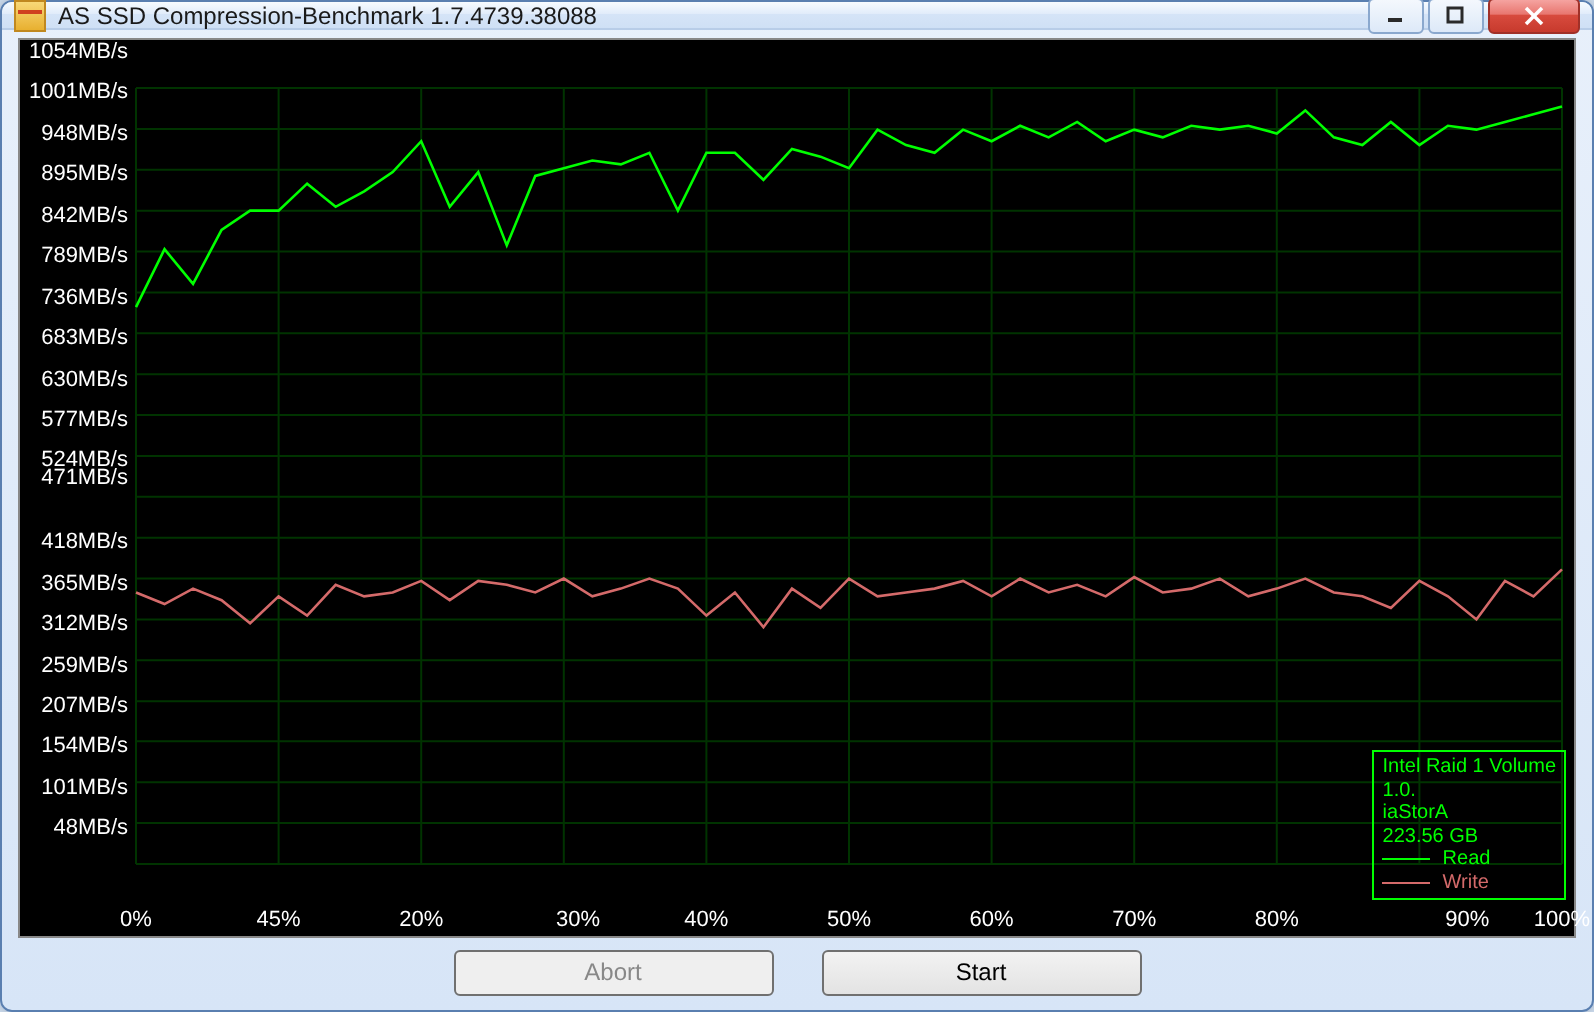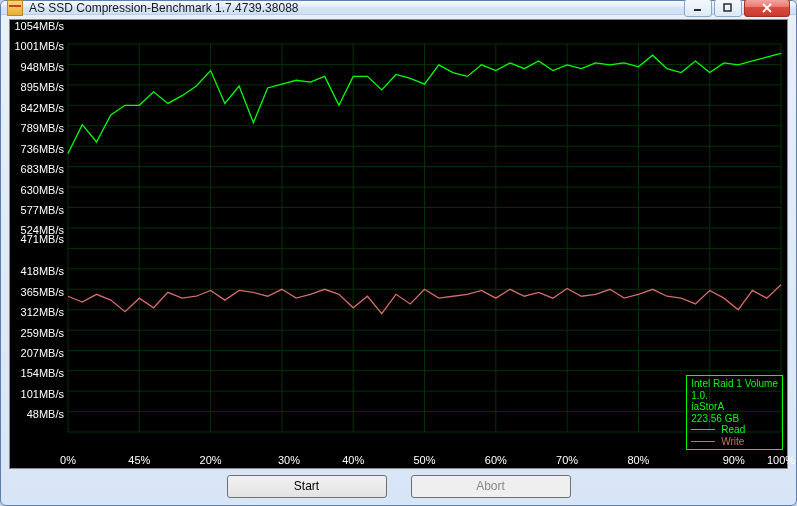--- a/index.html
+++ b/index.html
@@ -249,16 +249,16 @@
       <div class="x-label" style="left: 343.2px;">40%</div>
       <div class="x-label" style="left: 414.5px;">50%</div>
       <div class="x-label" style="left: 485.8px;">60%</div>
       <div class="x-label" style="left: 557.1px;">70%</div>
       <div class="x-label" style="left: 628.4px;">80%</div>
       <div class="x-label" style="left: 699.7px; margin-left: 24px;">90%</div>
       <div class="x-label" style="left: 771px;">100%</div>
     </div>
 
   <div class="button-row">
+    <button class="wbutton" disabled="">Abort</button>
     <button class="wbutton">Start</button>
-    <button class="wbutton" disabled="">Abort</button>
   </div>
 </div>
 
 </body></html>

